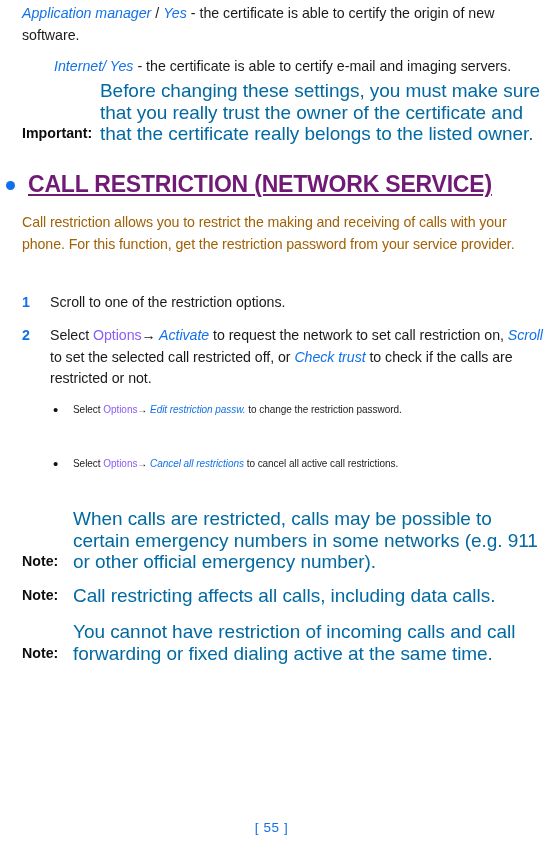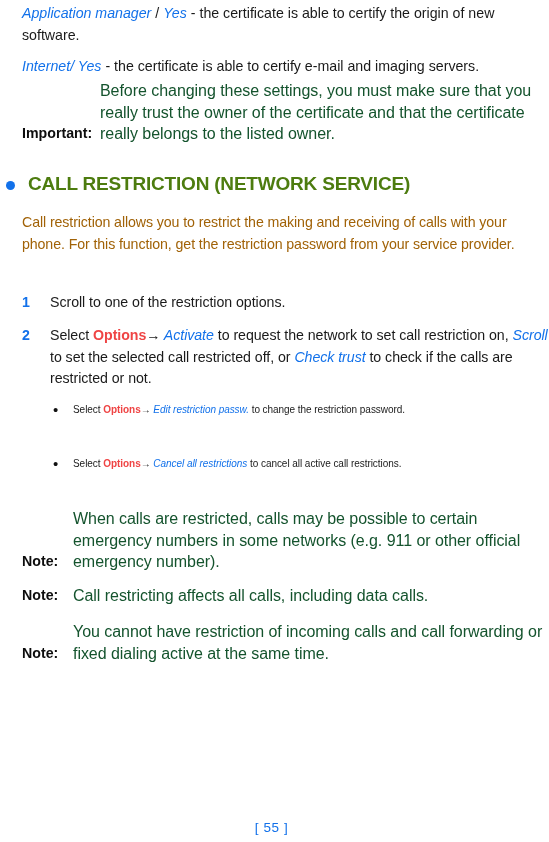--- a/index.html
+++ b/index.html
@@ -27,43 +27,43 @@
 
   
   .para {
     font-size: 14.2px;
     line-height: 21.5px;
     color: #a16207;
     margin: 0;
     letter-spacing: -0.1px;
   }
   .blue-i    { color: #1271ea; font-style: italic; }
-  .blue-b    { color: #ef4444; font-weight: bold; }
+  .blue-b    { color: #8b5cf6; font-weight: normal; }
 
   
   .cert-block { position: absolute; left: 0; top: 0px; width: 527px; }
   .cert-line  { font-size: 14.2px; line-height: 22px; color: #1a1a1a; }
 
   
   .labelled {
     position: absolute;
     display: flex;
     align-items: flex-end;
   }
   .labelled .lbl {
     font-weight: bold;
     font-size: 14.2px;
     line-height: 21.5px;
     color: #0d0d0d;
     flex: none;
   }
   .labelled .bdy {
-    font-size: 16px;
-    line-height: 21.5px;
-    color: #14532d;
+    font-size: 19px;
+    line-height: 21.5px;
+    color: #0369a1;
     letter-spacing: -0.05px;
   }
 
   
   .section-head {
     position: absolute;
     left: 0px;
     top: 172px;
     width: 540px;
     display: flex;
@@ -73,26 +73,27 @@
     width: 9px;
     height: 9px;
     border-radius: 50%;
     background: #1271ea;
     flex: none;
     margin-left: 6px;
     margin-right: 13px;
     margin-top: 2px;
   }
   .section-title {
-    color: #4d7c0f;
-    font-size: 19px;
+    color: #701a75;
+    font-size: 23px;
     font-weight: bold;
     letter-spacing: -0.2px;
     line-height: 24px;
     white-space: nowrap;
+    text-decoration: underline;
   }
 
   
   .intro {
     position: absolute;
     left: 22px;
     top: 212px;
     width: 519px;
   }
 
@@ -158,21 +159,21 @@
 <body>
 
 <div class="page">
 
   <div class="cert-block" style="left:22px; top:2px;">
 
     <div class="cert-line">
       <span class="blue-i">Application manager</span><span> / </span><span class="blue-i">Yes</span><span> - the certificate is able to certify the origin of new software.</span>
     </div>
 
-    <div class="cert-line" style="margin-top:9px;">
+    <div class="cert-line" style="margin-top:9px;margin-left:32px;">
       <span class="blue-i">Internet</span><span class="blue-i">/</span><span class="blue-i"> Yes</span><span> - the certificate is able to certify e-mail and imaging servers.</span>
     </div>
   </div>
 
   <div class="labelled" style="left:22px; top:80px; width:519px;">
     <div class="lbl" style="width:78px;">Important:</div>
     <div class="bdy" style="width:441px;">Before changing these settings, you must make sure that you really trust the owner of the certificate and that the certificate really belongs to the listed owner.</div>
   </div>
 
   <div class="section-head">

